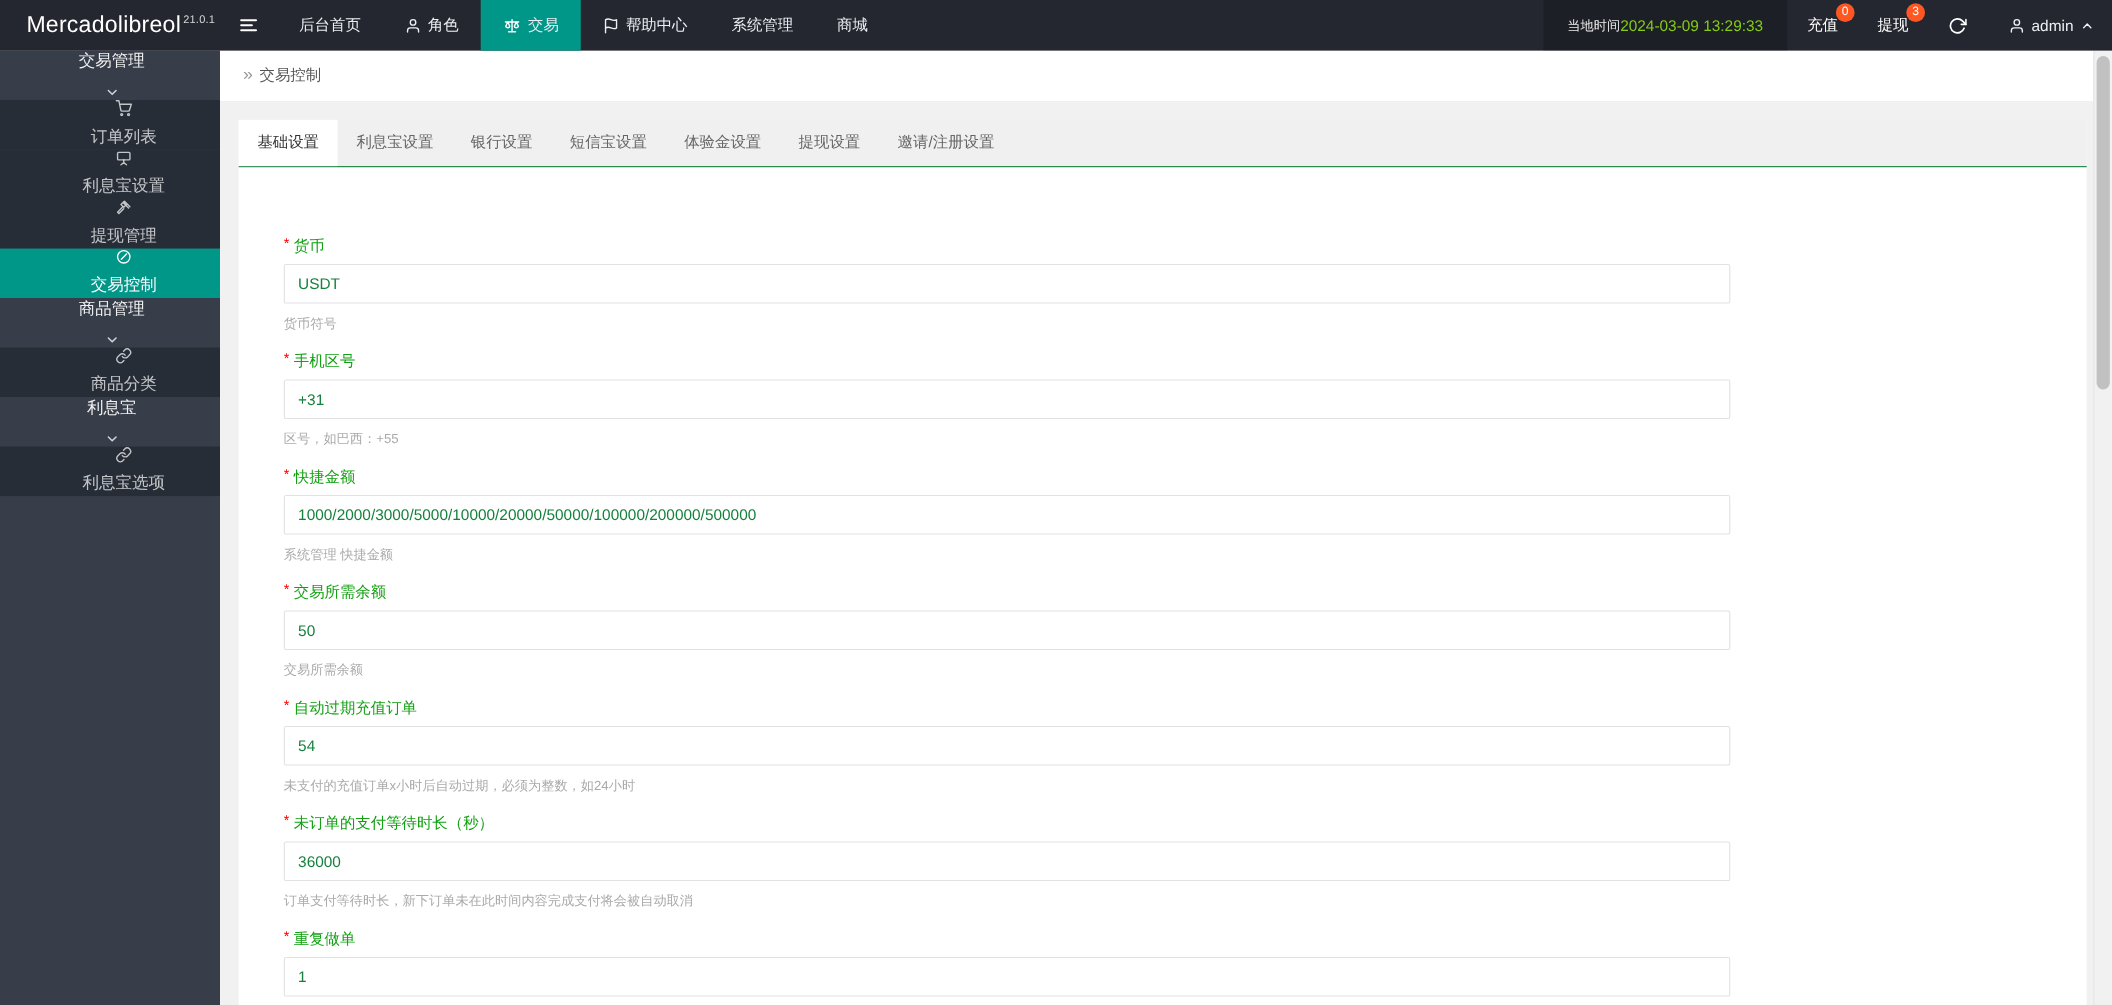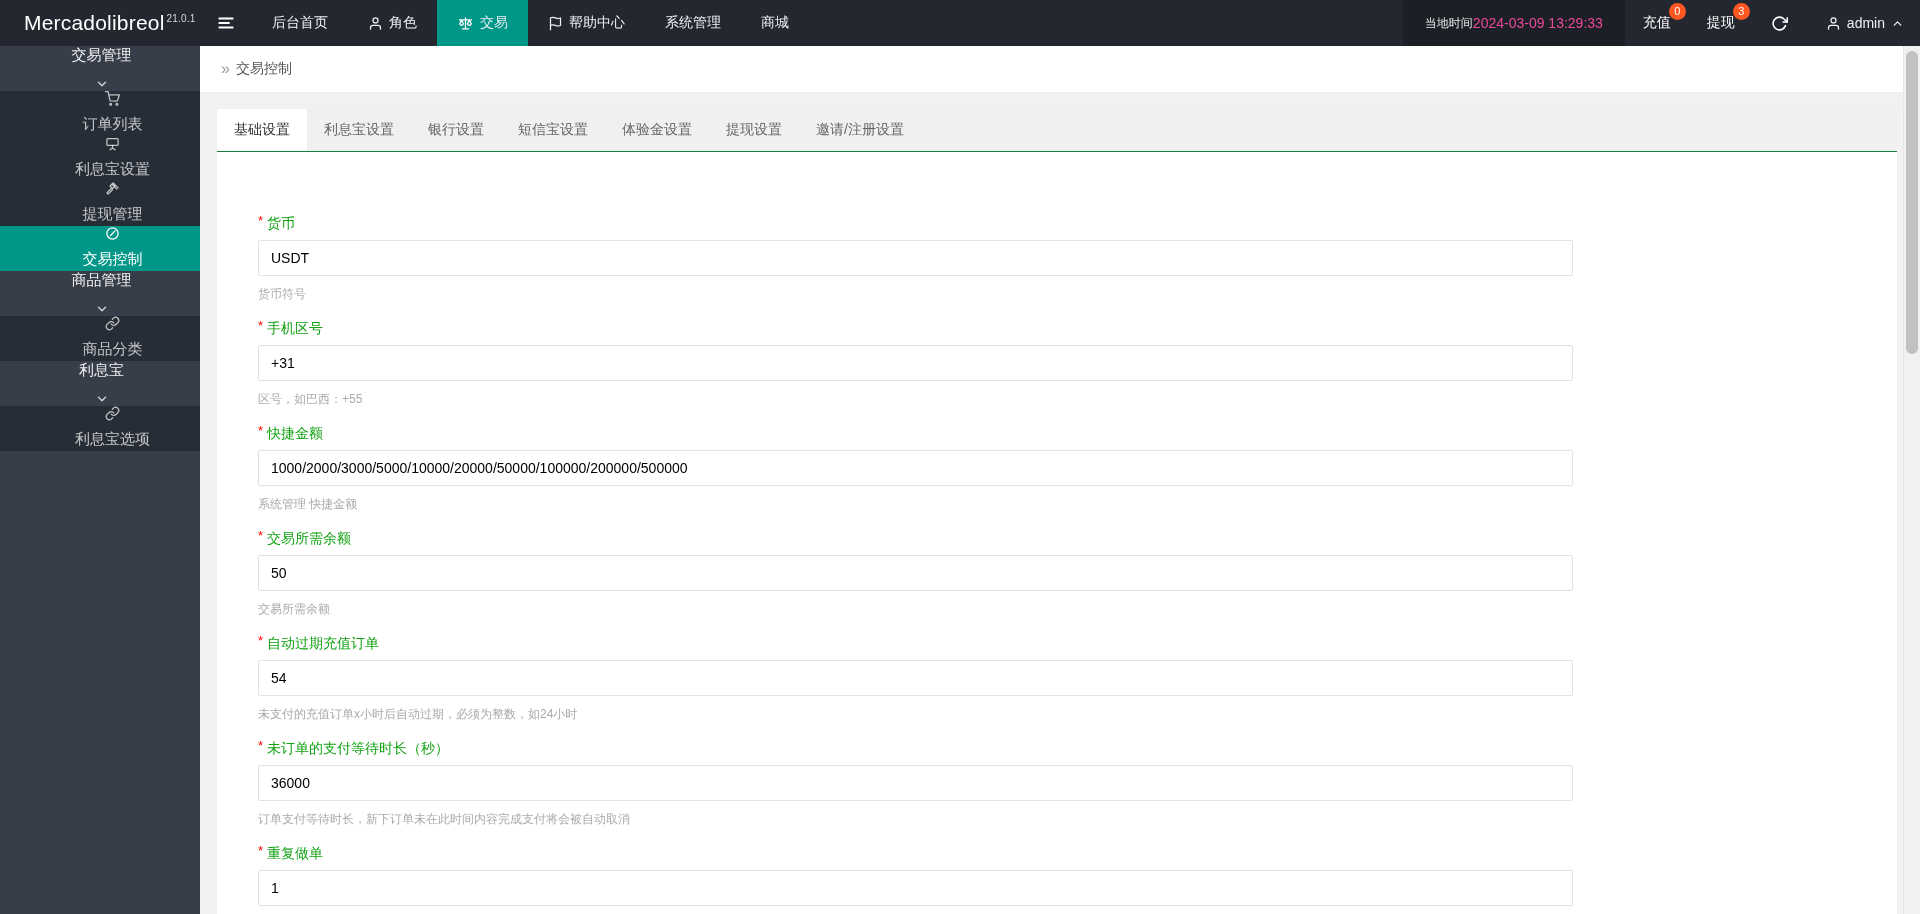--- a/index.html
+++ b/index.html
@@ -14,21 +14,21 @@
   .logo { font-size:21px; color:#fff; letter-spacing:.2px; }
   .logo sup { font-size:10px; color:#d8d8d8; margin-left:2px; }
   .nav-toggle { width:52px; display:flex; align-items:center; justify-content:center; cursor:pointer; }
   .nav-item { display:flex; align-items:center; gap:6px; padding:0 20px; font-size:14px;
               color:#eceff4; cursor:pointer; white-space:nowrap; }
   .nav-item.active { background:#009688; }
   .nav-spacer { flex:1; }
   .time-block { display:flex; flex-direction:row; justify-content:center; align-items:center;
                 padding:0 22px; background:rgba(0,0,0,.18); line-height:1.5; }
   .time-label { font-size:12px; color:#e8e8e8; }
-  .time-value { font-size:14px; color:#ec4899; }
+  .time-value { font-size:14px; color:#84cc16; }
   .nav-badge-item { position:relative; display:flex; align-items:center; padding:0 18px;
                     font-size:14px; cursor:pointer; }
   .badge { position:absolute; top:3px; right:3px; min-width:17px; height:17px; border-radius:9px;
            background:#FF5722; color:#fff; font-size:11px; line-height:17px; text-align:center;
            padding:0 4px; }
   .icon { display:inline-flex; align-items:center; justify-content:center; }
   .icon svg { display:block; }
 
   
   .sidebar { position:absolute; left:0; top:46px; width:200px; height:868px;
@@ -57,21 +57,21 @@
                display:flex; align-items:stretch; }
   .tab { padding:0 17px; display:flex; align-items:center; font-size:14px; color:#666;
          cursor:pointer; white-space:nowrap; }
   .tab.active { background:#fff; color:#333; }
 
   .card-body { padding:62px 0 40px 41px; }
   .form-group { margin-bottom:17px; }
   .fg-label { height:20px; font-size:14px; color:#12a112; display:flex; align-items:center; }
   .req { color:#ff0000; font-size:13px; margin-right:4px; position:relative; top:-4px; }
   .fg-input { margin-top:6px; display:block; width:1315px; height:36px; border:1px solid #e2e2e2;
-              border-radius:2px; padding:0 12px; font-size:14px; color:#000000;
+              border-radius:2px; padding:0 12px; font-size:14px; color:#15803d;
               font-family:"Liberation Sans", sans-serif; background:#fff; outline:none; }
   .fg-help { margin-top:11px; font-size:12px; color:#aaa; min-height:15px; line-height:15px; }
 </style>
 </head>
 <body>
 
 <div class="app">
 
   <header class="navbar">
     <div class="logo-area">

